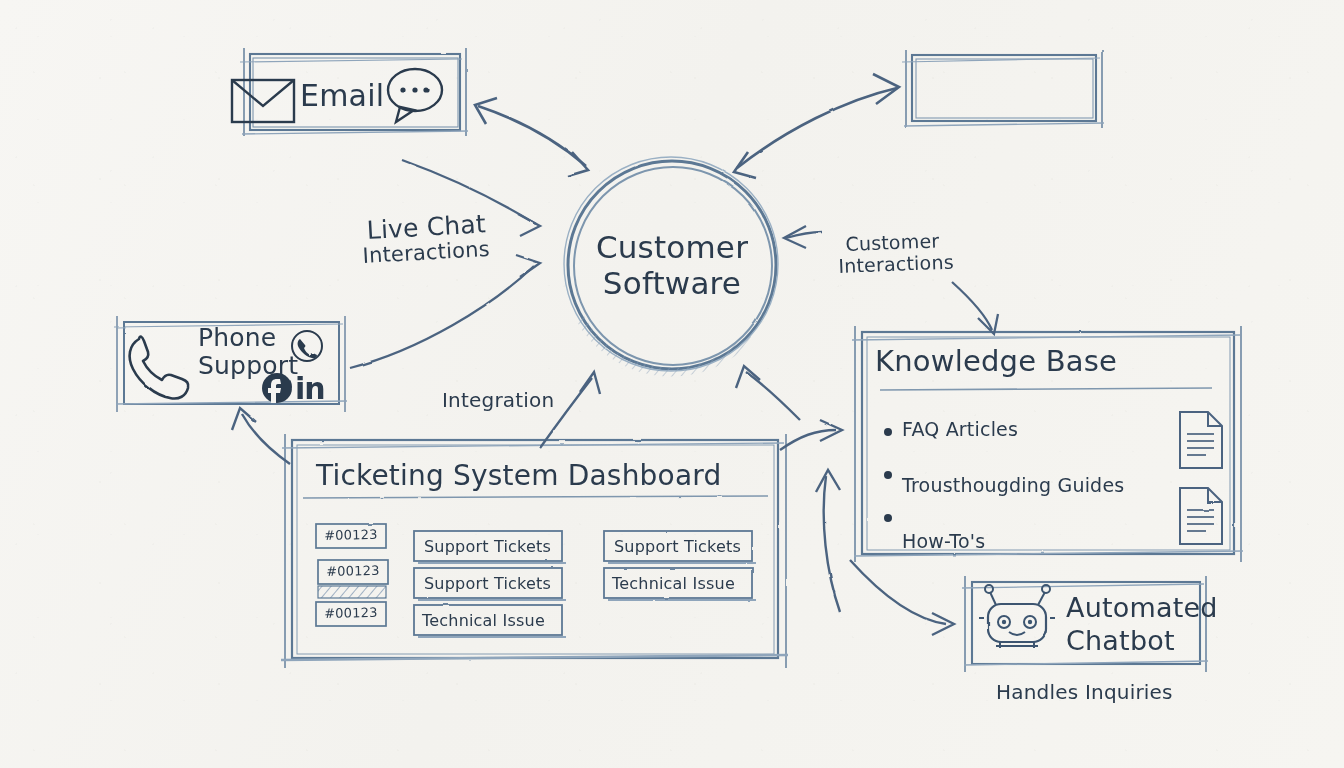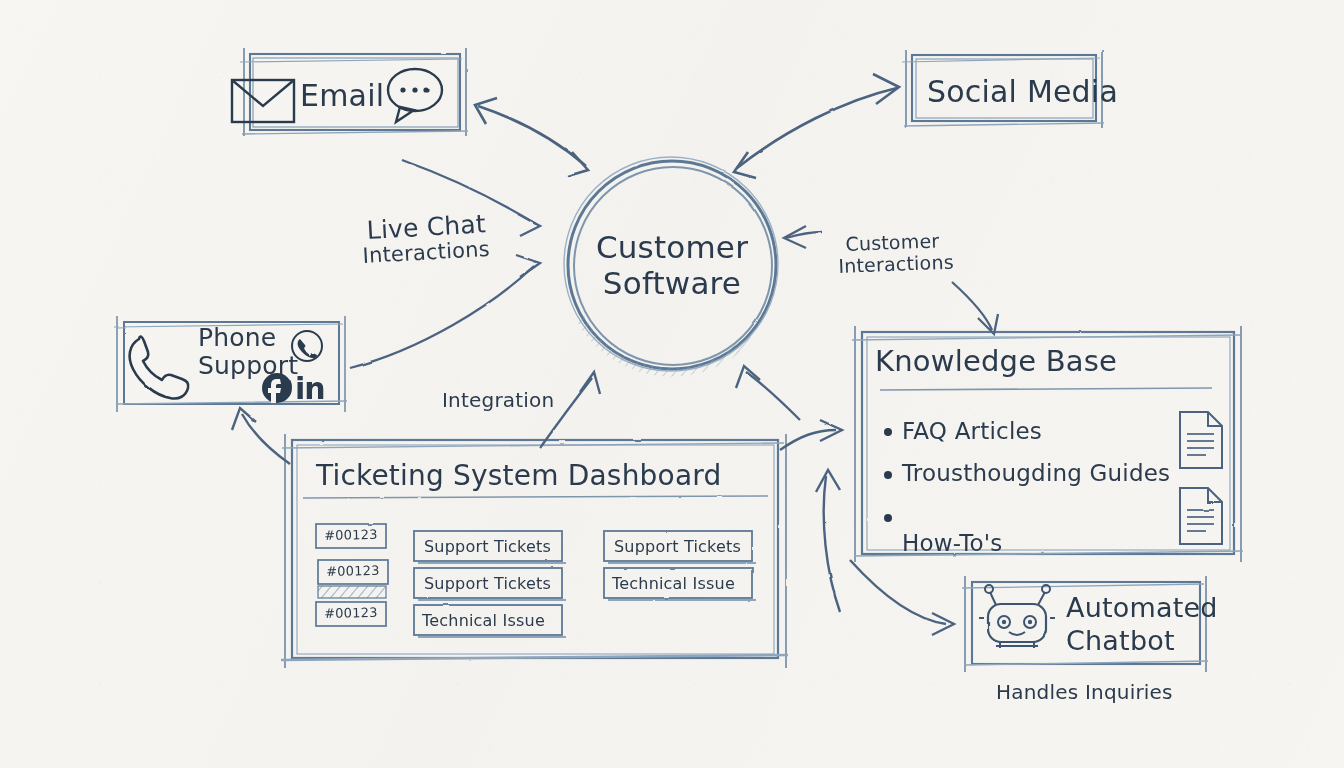--- a/index.html
+++ b/index.html
@@ -46,21 +46,21 @@
     letter-spacing: 0.2px;
   }
   .hand {
     font-family: "DejaVu Sans", sans-serif;
     font-weight: 400;
   }
   .node-title { font-size: 30px; font-weight: 400; }
   .center-line { font-size: 31px; text-align: center; }
   .label-big { font-size: 23px; }
   .label-small { font-size: 19px; }
-  .bullet-text { font-size: 23px; }
+  .bullet-text { font-size: 19px; }
   .chip-text { font-size: 13px; }
   .tile-text { font-size: 16px; text-align: right; }
   .cap-text { font-size: 20px; }
   #center-wrap {
     position: absolute;
     left: 556px;
     top: 192px;
     width: 232px;
     height: 146px;
     display: flex;
@@ -306,37 +306,36 @@
 
 <div class="layer">
 
   <div id="center-wrap">
     <div class="txt hand center-line" style="position:relative;left:auto;top:auto;">Customer</div>
     <div class="txt hand center-line" style="position:relative;left:auto;top:auto;">Software</div>
   </div>
 
   <div class="txt hand node-title" style="left:300px; top:78px;">Email</div>
 
-  <div class="txt hand node-title" style="left:927px; top:74px;">Social Media</div>
 
   <div class="txt hand label-big" style="left:198px; top:323px; font-size:25px;">Phone</div>
   <div class="txt hand label-big" style="left:198px; top:351px; font-size:25px;">Support</div>
   <div class="txt hand" style="left:295px; top:371px; font-size:30px; font-weight:bold; letter-spacing:-1px;">in</div>
 
   <div class="txt hand label-big rot-a" style="left:366px; top:216px; font-size:25px;">Live Chat</div>
   <div class="txt hand label-small rot-a" style="left:362px; top:244px; font-size:21px;">Interactions</div>
 
   <div class="txt hand label-small rot-b" style="left:845px; top:233px; font-size:19px;">Customer</div>
   <div class="txt hand label-small rot-b" style="left:838px; top:255px; font-size:19px;">Interactions</div>
 
   <div class="txt hand label-small" style="left:442px; top:388px; font-size:20px;">Integration</div>
 
   <div class="txt hand node-title" style="left:875px; top:344px; font-size:29px;">Knowledge Base</div>
   <div class="txt hand bullet-text" style="left:902px; top:418px;">FAQ Articles</div>
-  <div class="txt hand bullet-text" style="left:902px; top:460px;">Trousthougding Guides</div>
+  <div class="txt hand bullet-text" style="left:902px; top:474px;">Trousthougding Guides</div>
   <div class="txt hand bullet-text" style="left:902px; top:504px;margin-top:26px;">How-To's</div>
 
   <div class="txt hand" style="left:1066px; top:592px; font-size:27px;">Automated</div>
   <div class="txt hand" style="left:1066px; top:625px; font-size:27px;">Chatbot</div>
   <div class="txt hand cap-text" style="left:996px; top:680px;">Handles Inquiries</div>
 
   <div class="txt hand" style="left:316px; top:459px; font-size:28px;text-align:right;">Ticketing System Dashboard</div>
 
   <div class="txt hand chip-text rot-c" style="left:324px; top:528px;">#00123</div>
   <div class="txt hand chip-text rot-c" style="left:326px; top:564px;">#00123</div>

